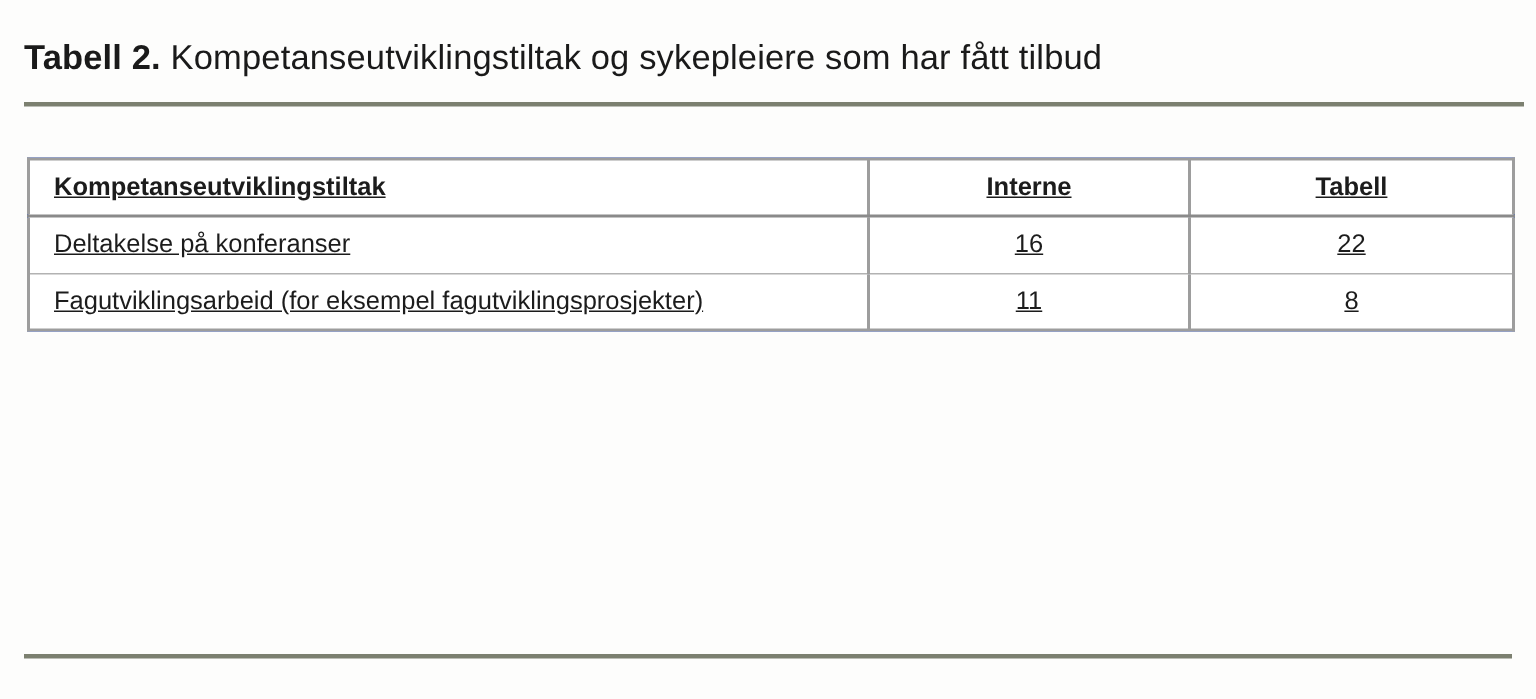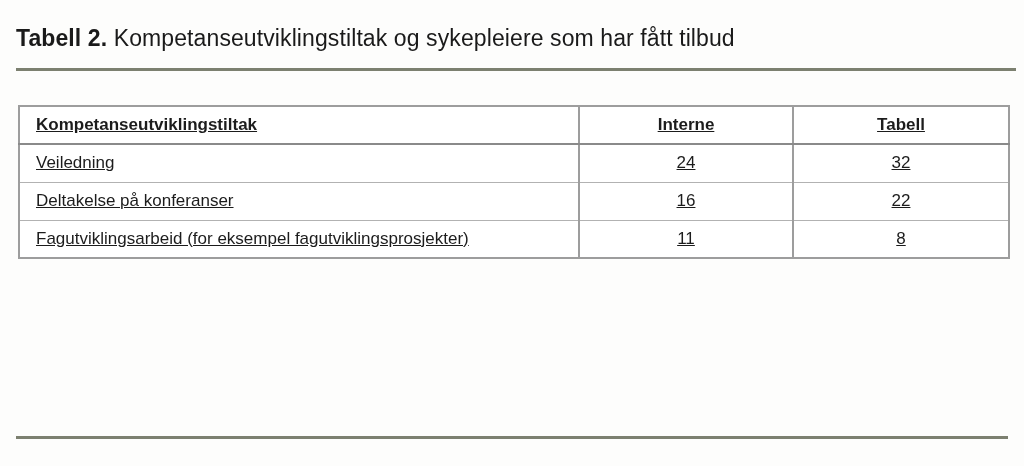--- a/index.html
+++ b/index.html
@@ -100,25 +100,20 @@
       </colgroup>
       <thead>
         <tr>
           <th>Kompetanseutviklingstiltak</th>
           <th>Interne</th>
           <th>Tabell</th>
         </tr>
       </thead>
       <tbody>
         <tr>
-          <td>Veiledning</td>
-          <td>24</td>
-          <td>32</td>
-        </tr>
-        <tr>
           <td>Deltakelse på konferanser</td>
           <td>16</td>
           <td>22</td>
         </tr>
         <tr>
           <td>Fagutviklingsarbeid (for eksempel fagutviklingsprosjekter)</td>
           <td>11</td>
           <td>8</td>
         </tr>
       </tbody>

